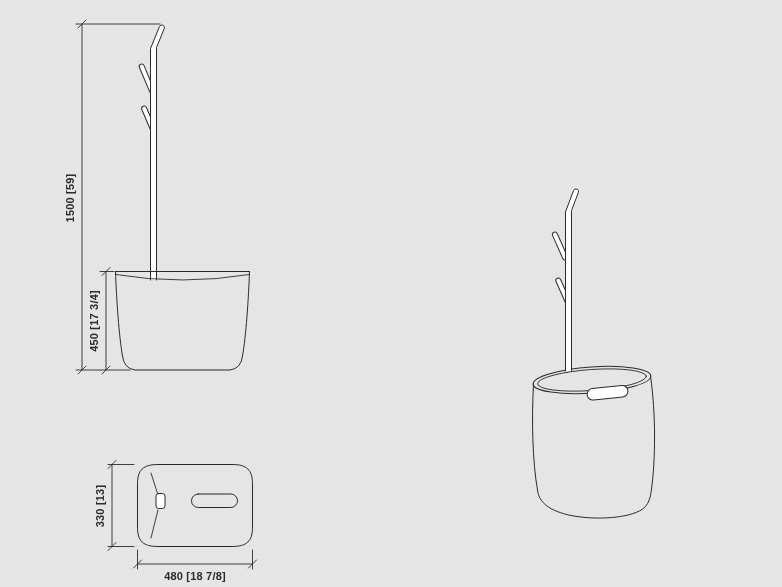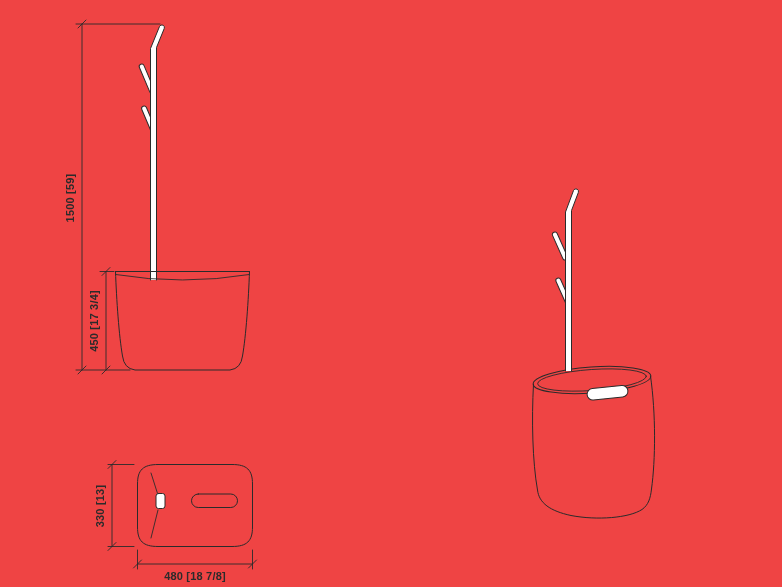--- a/index.html
+++ b/index.html
@@ -1,19 +1,19 @@
 <!DOCTYPE html>
 <html><head>
 <meta charset="utf-8">
 <style>
   html, body { margin: 0; padding: 0; background: #ffffff; }
   .stage {
     width: 782px;
     height: 587px;
-    background: #ef4444;
+    background: #e5e5e5;
     position: relative;
     overflow: hidden;
     font-family: "Liberation Sans", sans-serif;
   }
   svg { display: block; }
   .ln {
     stroke: #2b2b2b;
     stroke-width: 1;
     fill: none;
     stroke-linecap: round;

